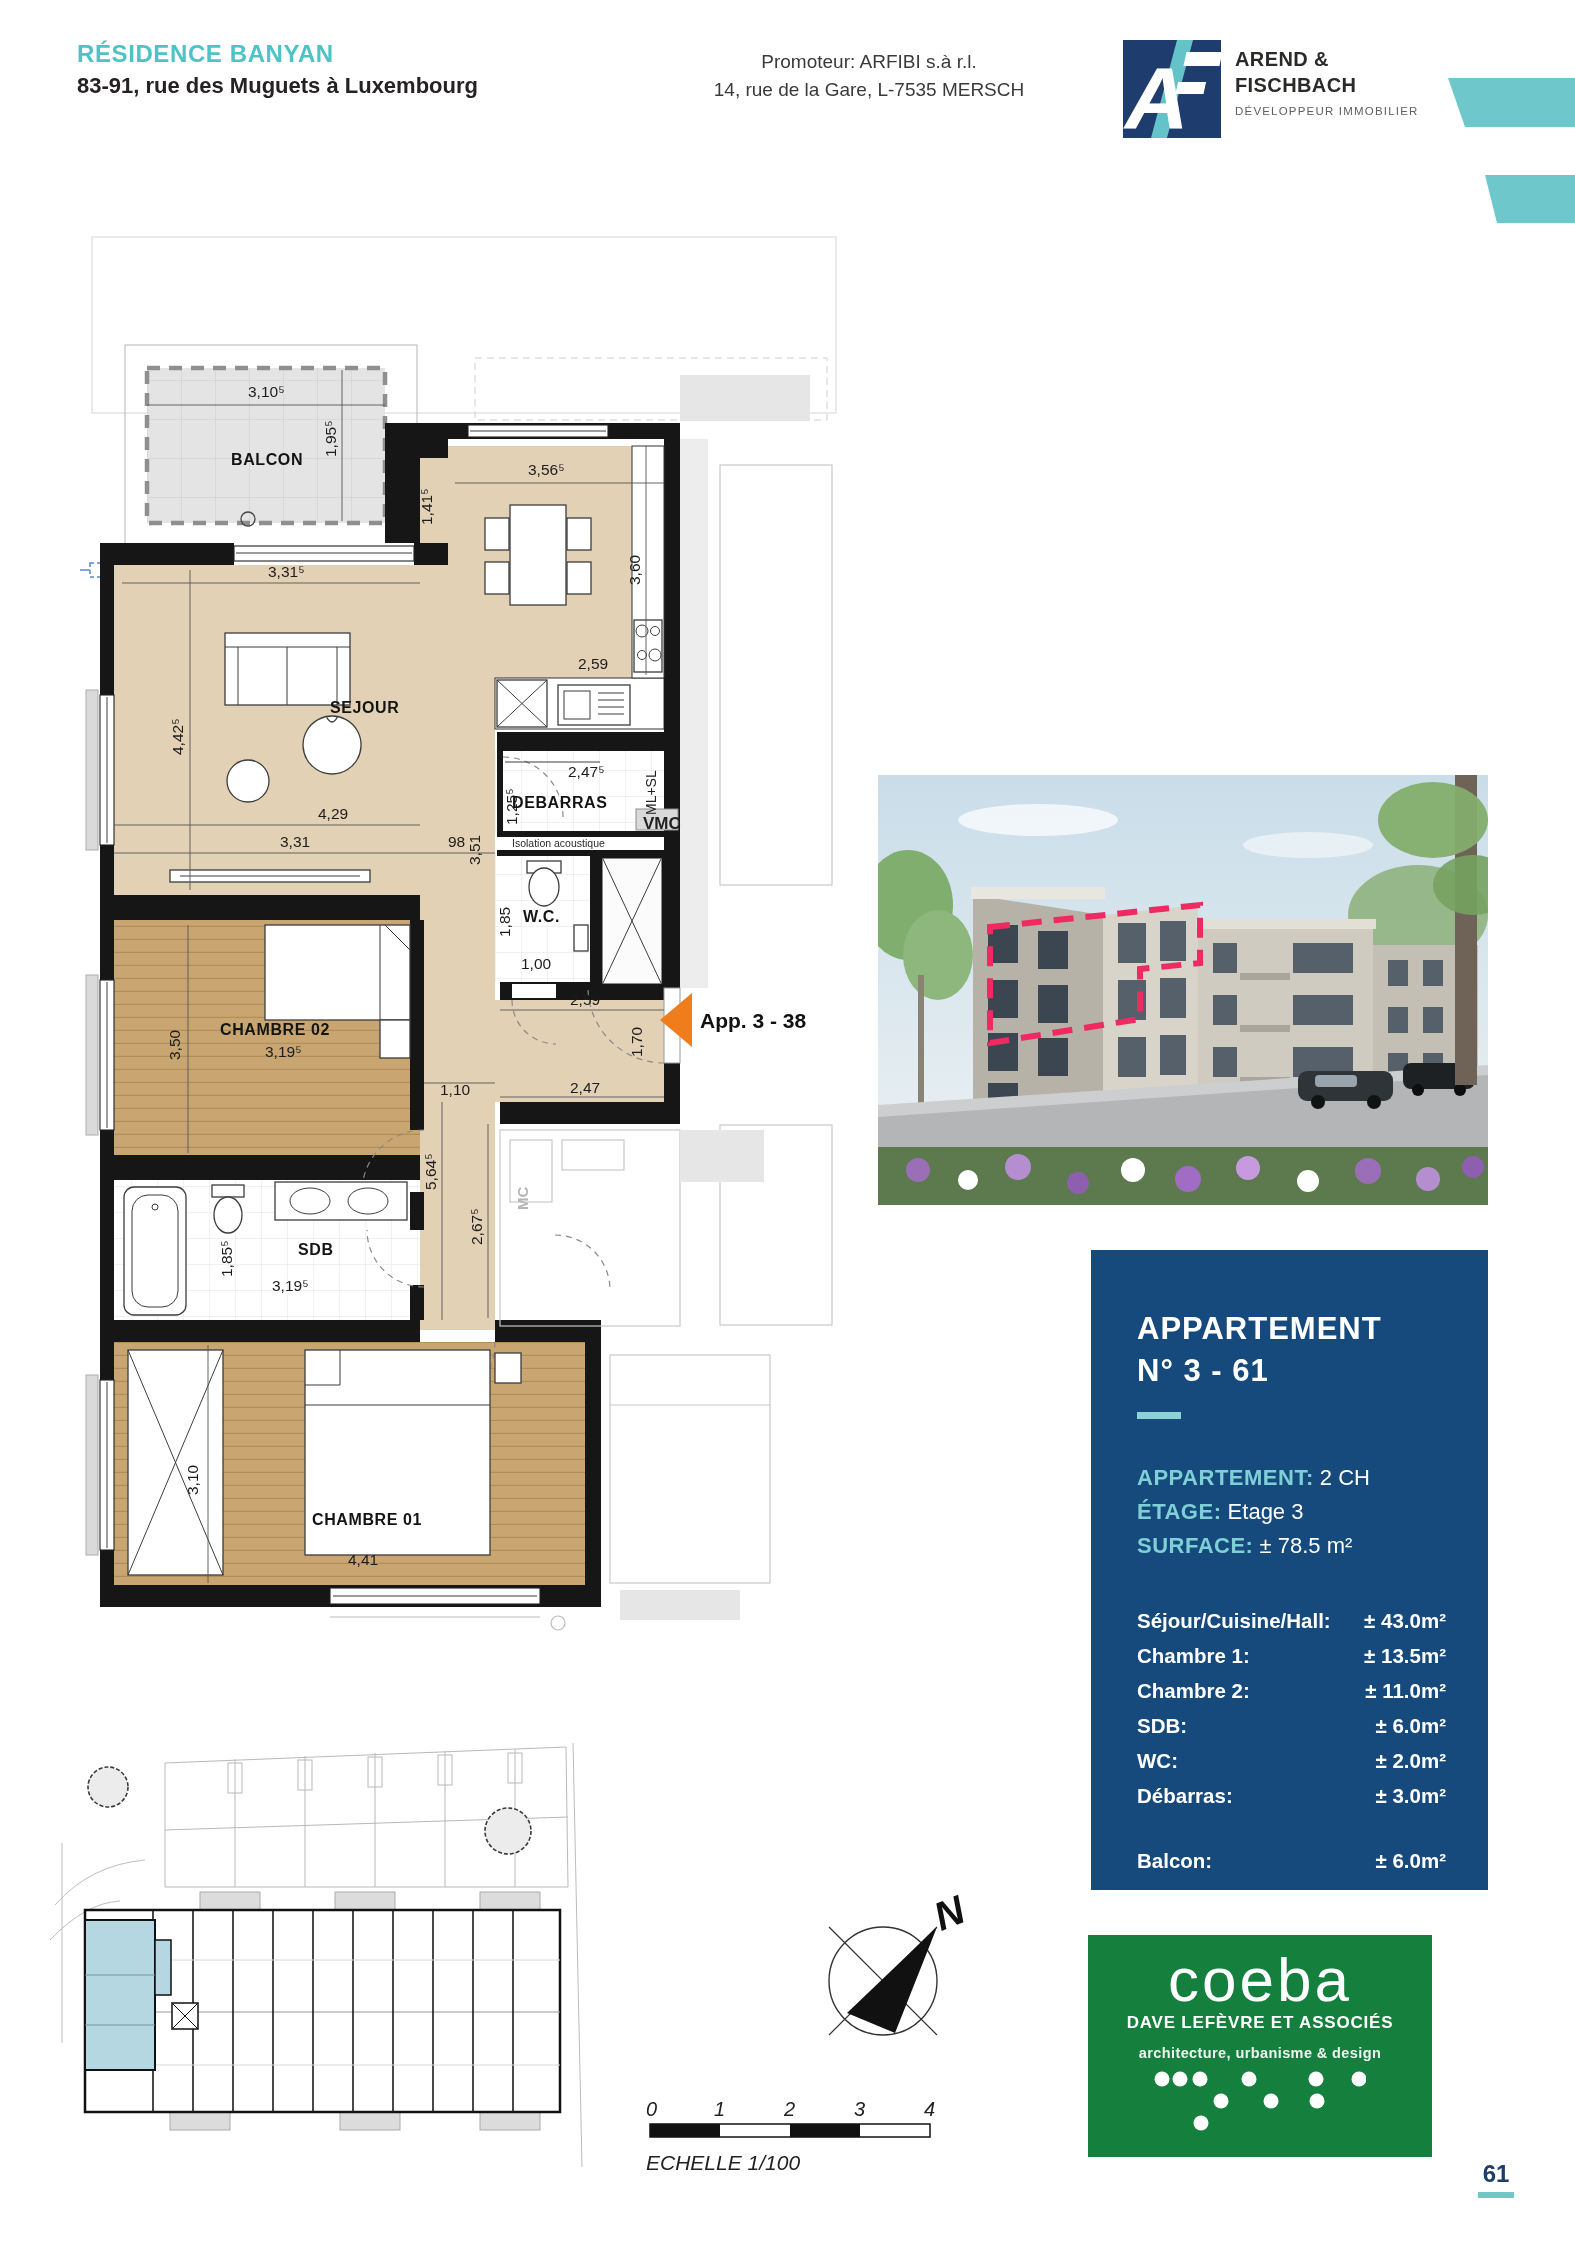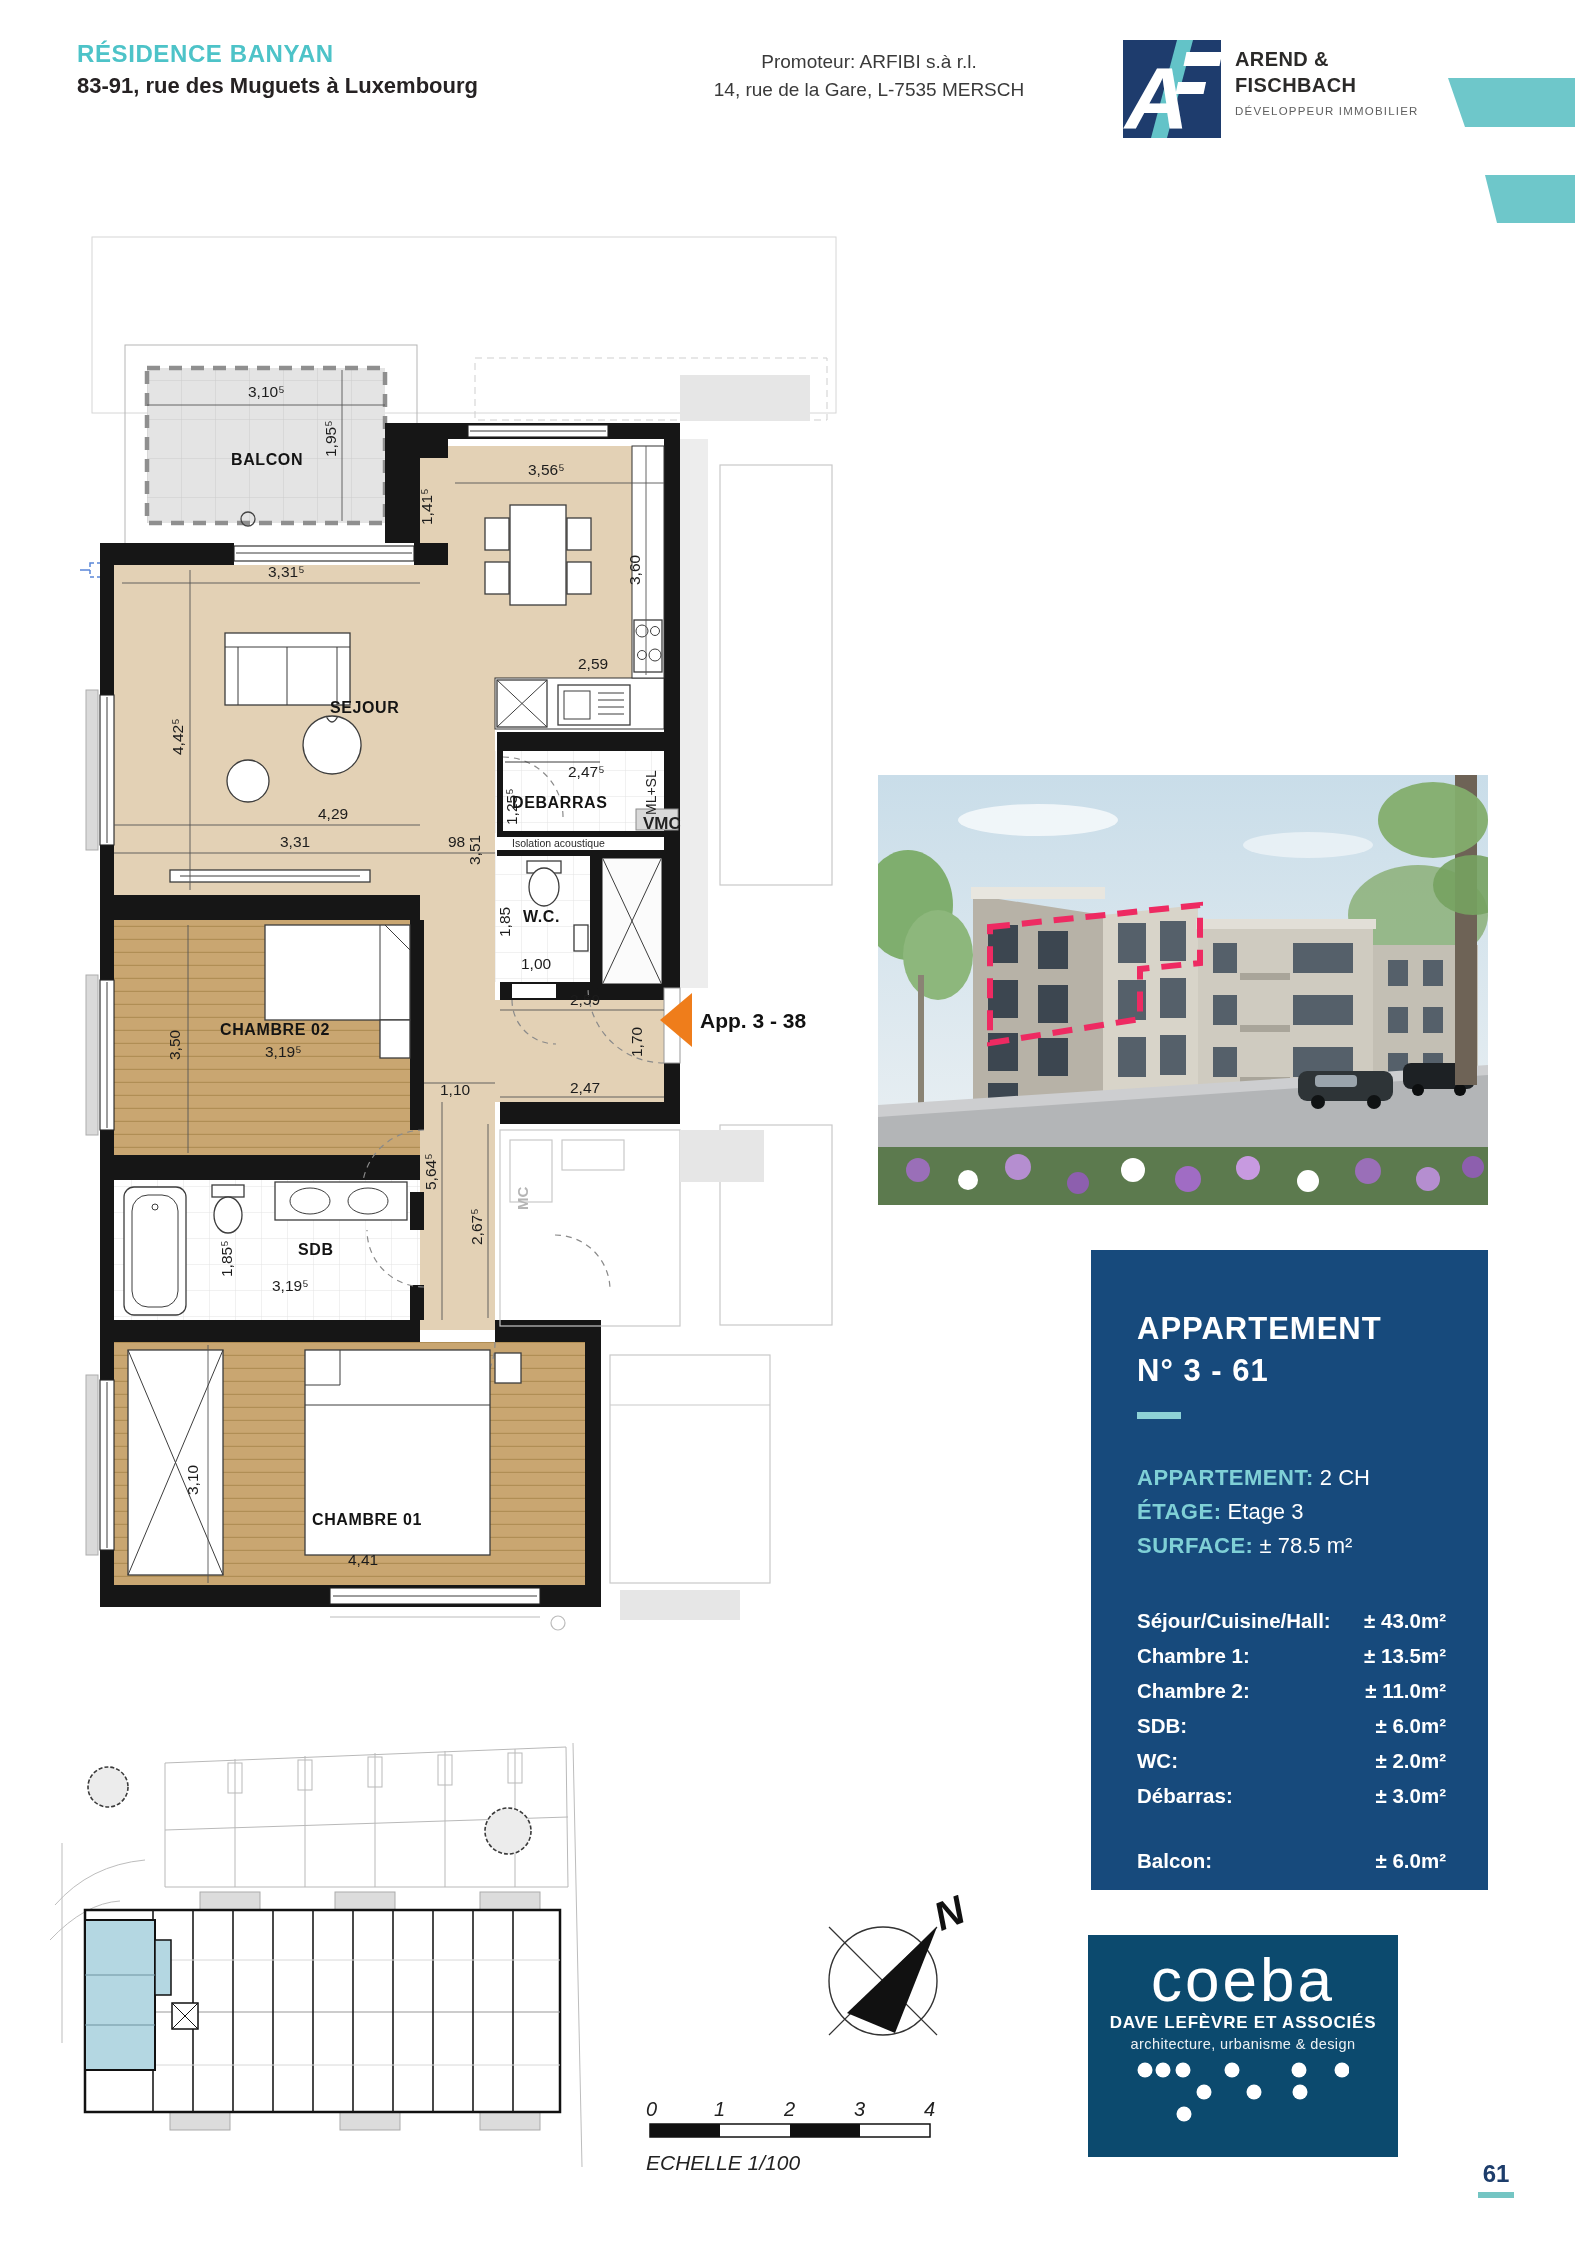--- a/index.html
+++ b/index.html
@@ -23,25 +23,25 @@
   .panel-dash{width:44px;height:7px;background:#8ed2d6;margin-top:20px;}
   .panel-specs{margin-top:42px;font-size:22px;line-height:34px;}
   .spec-label{color:#7fd0d6;font-weight:bold;letter-spacing:.5px;}
   .spec-value{color:#ffffff;}
   .panel-rooms{margin-top:40px;font-size:20.5px;line-height:35px;}
   .room-row{display:flex;justify-content:space-between;}
   .room-name{font-weight:bold;}
   .room-area{font-weight:bold;}
   .balcon-row{margin-top:30px;}
   
-  .coeba{position:absolute;left:1088px;top:1935px;width:310px;height:222px;background:#0c4a6e;
+  .coeba{position:absolute;left:1088px;top:1935px;width:344px;height:222px;background:#15803d;
     text-align:center;color:#fff;}
   .coeba-name{font-size:62px;font-weight:normal;letter-spacing:3px;line-height:62px;margin-top:14px;}
   .coeba-sub{font-size:17px;font-weight:bold;letter-spacing:.8px;margin-top:2px;}
-  .coeba-tag{font-size:14.5px;font-weight:normal;opacity:.92;margin-top:3px;letter-spacing:.4px;}
+  .coeba-tag{font-size:14.5px;font-weight:bold;opacity:.92;margin-top:12px;letter-spacing:.4px;}
   
   .pagenum{position:absolute;left:1466px;top:2160px;width:60px;text-align:center;}
   .pagenum-n{font-size:24px;font-weight:bold;color:#1d3d6b;}
   .pagenum-bar{width:36px;height:6px;background:#74c5c3;margin:4px auto 0;}
   
   .wall{fill:#161616;}
   .beige{fill:#e3d1b5;}
   .dim{font-size:15.5px;fill:#1c1c1c;}
   .rlabel{font-size:16px;font-weight:bold;fill:#141414;letter-spacing:.6px;}
   .slabel{font-size:10.5px;fill:#2a2a2a;}

